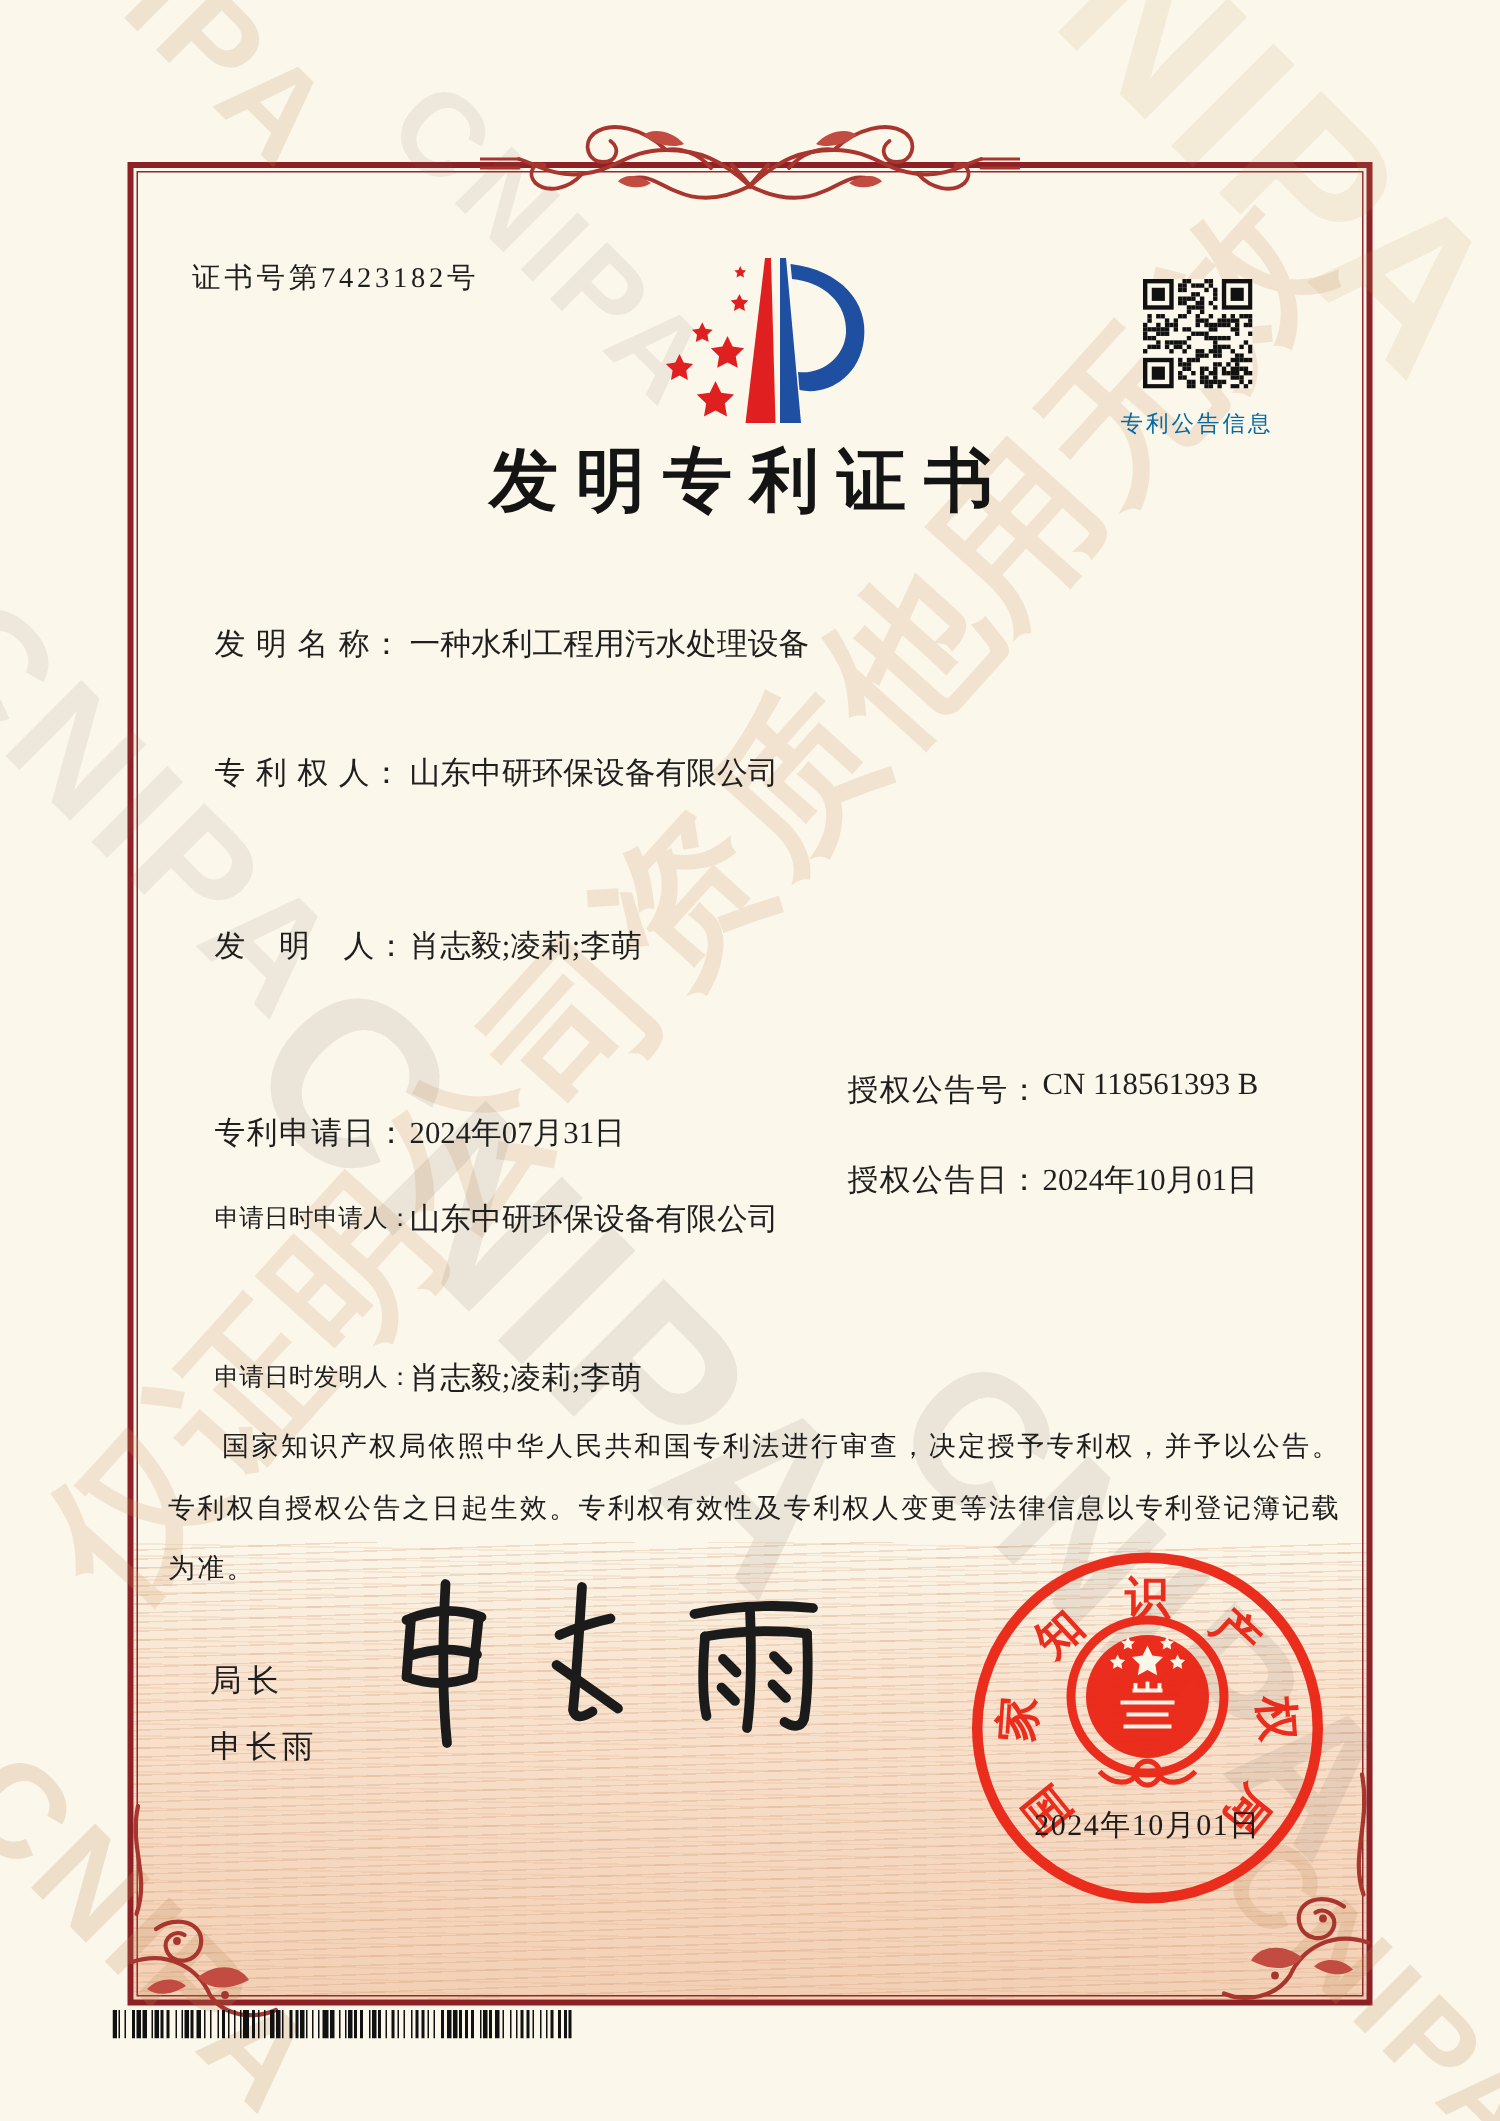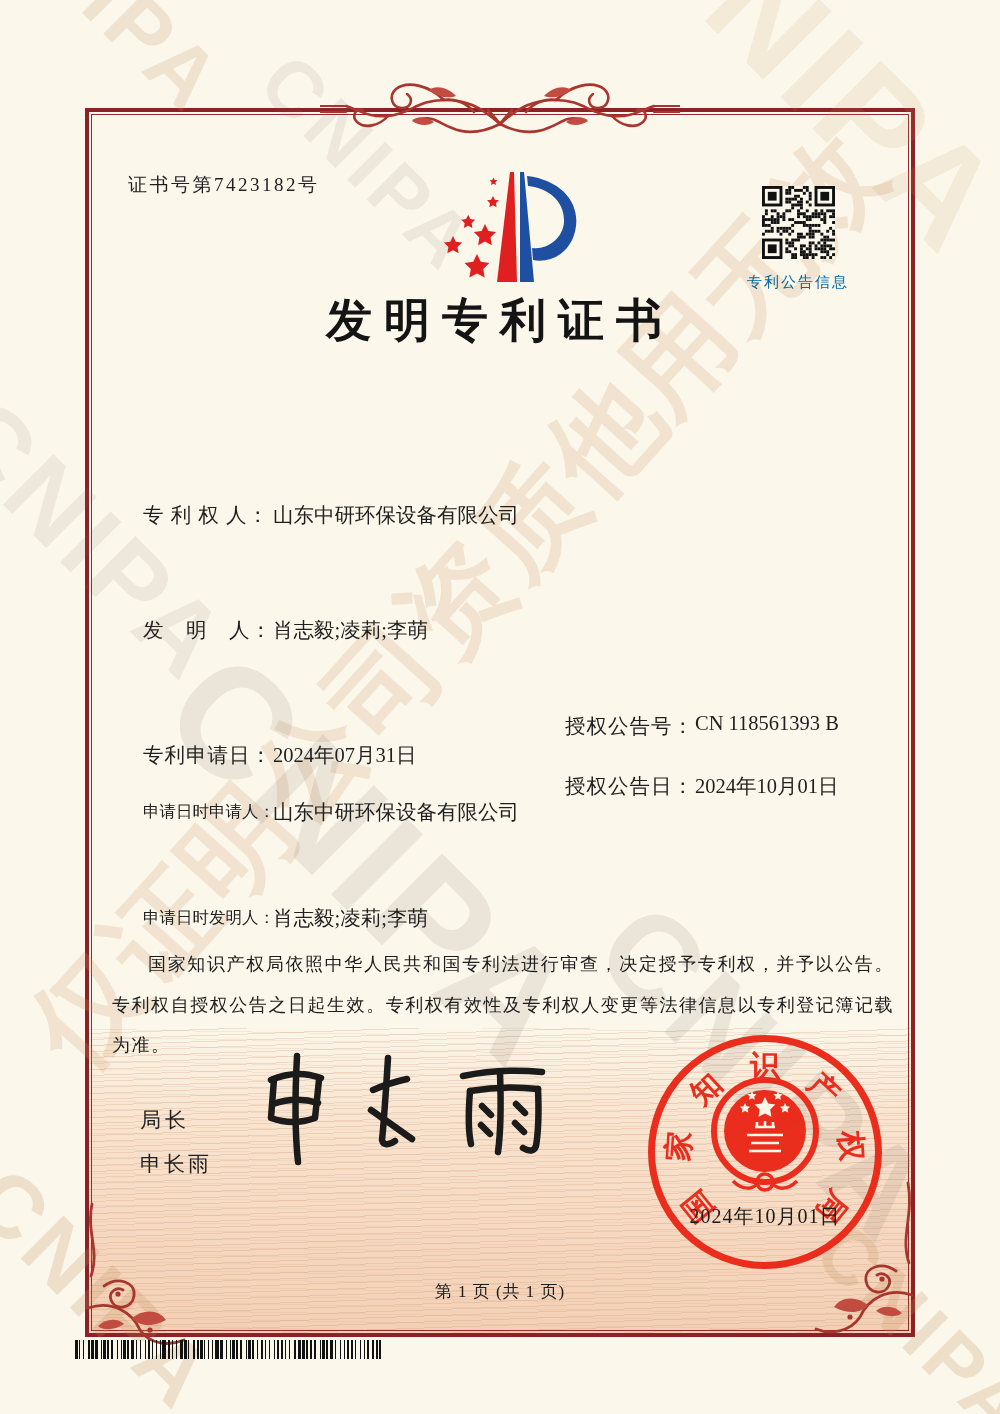--- a/index.html
+++ b/index.html
@@ -376,20 +376,24 @@
         <rect x="58" y="5.8" width="8.7" height="8.7" fill="#111"></rect>
         <rect x="0" y="52.199999999999996" width="20.3" height="20.3" fill="#111"></rect>
         <rect x="2.9" y="55.1" width="14.5" height="14.5" fill="#fbf7ea"></rect>
         <rect x="5.8" y="58" width="8.7" height="8.7" fill="#111"></rect>
       </svg>
     <div class="qr-label">专利公告信息</div>
   </div>
 
   <div class="doc-title">发明专利证书</div>
 
+  <div class="row r-name">
+    <span class="lab">发 明 名 称：</span>
+    <span class="val">一种水利工程用污水处理设备</span>
+  </div>
   <div class="row r-patentee">
     <span class="lab">专 利 权 人：</span>
     <span class="val">山东中研环保设备有限公司</span>
   </div>
   <div class="row r-inv">
     <span class="lab">发　明　人：</span>
     <span class="val">肖志毅;凌莉;李萌</span>
   </div>
   <div class="rrow r-patno">
     <span class="lab">授权公告号：</span>
@@ -457,17 +461,16 @@
         <path d="M42,62 h36 M46,70 h28 M50,54 h20"></path>
         <path d="M44,78 h32"></path>
         <path d="M52,54 v-5 M68,54 v-5 M60,54 v-6"></path>
       </g>
       <circle cx="60" cy="109" r="8" fill="none" stroke="#ea2414" stroke-width="3.5"></circle>
       <path d="M28,108 C38,118 48,116 52,111 M92,108 C82,118 72,116 68,111" stroke="#ea2414" stroke-width="3.5" fill="none"></path>
     </svg>
     <div class="seal-date">2024年10月01日</div>
   </div>
 
-  <div class="page-num">第 1 页 (共 1 页)</div>
 
   <div class="barcode"><span style="display: inline-block; height: 100%; width: 2.7px; background: rgb(17, 17, 17);"></span><span style="display: inline-block; height: 100%; width: 1.35px; background: transparent;"></span><span style="display: inline-block; height: 100%; width: 1.35px; background: rgb(17, 17, 17);"></span><span style="display: inline-block; height: 100%; width: 2.7px; background: transparent;"></span><span style="display: inline-block; height: 100%; width: 1.35px; background: rgb(17, 17, 17);"></span><span style="display: inline-block; height: 100%; width: 4.05px; background: transparent;"></span><span style="display: inline-block; height: 100%; width: 1.35px; background: rgb(17, 17, 17);"></span><span style="display: inline-block; height: 100%; width: 1.35px; background: transparent;"></span><span style="display: inline-block; height: 100%; width: 2.7px; background: rgb(17, 17, 17);"></span><span style="display: inline-block; height: 100%; width: 1.35px; background: transparent;"></span><span style="display: inline-block; height: 100%; width: 2.7px; background: rgb(17, 17, 17);"></span><span style="display: inline-block; height: 100%; width: 2.7px; background: transparent;"></span><span style="display: inline-block; height: 100%; width: 1.35px; background: rgb(17, 17, 17);"></span><span style="display: inline-block; height: 100%; width: 1.35px; background: transparent;"></span><span style="display: inline-block; height: 100%; width: 2.7px; background: rgb(17, 17, 17);"></span><span style="display: inline-block; height: 100%; width: 1.35px; background: transparent;"></span><span style="display: inline-block; height: 100%; width: 1.35px; background: rgb(17, 17, 17);"></span><span style="display: inline-block; height: 100%; width: 2.7px; background: transparent;"></span><span style="display: inline-block; height: 100%; width: 1.35px; background: rgb(17, 17, 17);"></span><span style="display: inline-block; height: 100%; width: 4.05px; background: transparent;"></span><span style="display: inline-block; height: 100%; width: 1.35px; background: rgb(17, 17, 17);"></span><span style="display: inline-block; height: 100%; width: 2.7px; background: transparent;"></span><span style="display: inline-block; height: 100%; width: 1.35px; background: rgb(17, 17, 17);"></span><span style="display: inline-block; height: 100%; width: 1.35px; background: transparent;"></span><span style="display: inline-block; height: 100%; width: 2.7px; background: rgb(17, 17, 17);"></span><span style="display: inline-block; height: 100%; width: 1.35px; background: transparent;"></span><span style="display: inline-block; height: 100%; width: 1.35px; background: rgb(17, 17, 17);"></span><span style="display: inline-block; height: 100%; width: 2.7px; background: transparent;"></span><span style="display: inline-block; height: 100%; width: 2.7px; background: rgb(17, 17, 17);"></span><span style="display: inline-block; height: 100%; width: 1.35px; background: transparent;"></span><span style="display: inline-block; height: 100%; width: 1.35px; background: rgb(17, 17, 17);"></span><span style="display: inline-block; height: 100%; width: 2.7px; background: transparent;"></span><span style="display: inline-block; height: 100%; width: 1.35px; background: rgb(17, 17, 17);"></span><span style="display: inline-block; height: 100%; width: 4.05px; background: transparent;"></span><span style="display: inline-block; height: 100%; width: 1.35px; background: rgb(17, 17, 17);"></span><span style="display: inline-block; height: 100%; width: 1.35px; background: transparent;"></span><span style="display: inline-block; height: 100%; width: 2.7px; background: rgb(17, 17, 17);"></span><span style="display: inline-block; height: 100%; width: 1.35px; background: transparent;"></span><span style="display: inline-block; height: 100%; width: 1.35px; background: rgb(17, 17, 17);"></span><span style="display: inline-block; height: 100%; width: 2.7px; background: transparent;"></span><span style="display: inline-block; height: 100%; width: 1.35px; background: rgb(17, 17, 17);"></span><span style="display: inline-block; height: 100%; width: 2.7px; background: transparent;"></span><span style="display: inline-block; height: 100%; width: 1.35px; background: rgb(17, 17, 17);"></span><span style="display: inline-block; height: 100%; width: 1.35px; background: transparent;"></span><span style="display: inline-block; height: 100%; width: 4.05px; background: rgb(17, 17, 17);"></span><span style="display: inline-block; height: 100%; width: 1.35px; background: transparent;"></span><span style="display: inline-block; height: 100%; width: 2.7px; background: rgb(17, 17, 17);"></span><span style="display: inline-block; height: 100%; width: 1.35px; background: transparent;"></span><span style="display: inline-block; height: 100%; width: 1.35px; background: rgb(17, 17, 17);"></span><span style="display: inline-block; height: 100%; width: 2.7px; background: transparent;"></span><span style="display: inline-block; height: 100%; width: 1.35px; background: rgb(17, 17, 17);"></span><span style="display: inline-block; height: 100%; width: 2.7px; background: transparent;"></span><span style="display: inline-block; height: 100%; width: 2.7px; background: rgb(17, 17, 17);"></span><span style="display: inline-block; height: 100%; width: 1.35px; background: transparent;"></span><span style="display: inline-block; height: 100%; width: 2.7px; background: rgb(17, 17, 17);"></span><span style="display: inline-block; height: 100%; width: 1.35px; background: transparent;"></span><span style="display: inline-block; height: 100%; width: 1.35px; background: rgb(17, 17, 17);"></span><span style="display: inline-block; height: 100%; width: 4.05px; background: transparent;"></span><span style="display: inline-block; height: 100%; width: 1.35px; background: rgb(17, 17, 17);"></span><span style="display: inline-block; height: 100%; width: 2.7px; background: transparent;"></span><span style="display: inline-block; height: 100%; width: 1.35px; background: rgb(17, 17, 17);"></span><span style="display: inline-block; height: 100%; width: 1.35px; background: transparent;"></span><span style="display: inline-block; height: 100%; width: 2.7px; background: rgb(17, 17, 17);"></span><span style="display: inline-block; height: 100%; width: 1.35px; background: transparent;"></span><span style="display: inline-block; height: 100%; width: 1.35px; background: rgb(17, 17, 17);"></span><span style="display: inline-block; height: 100%; width: 2.7px; background: transparent;"></span><span style="display: inline-block; height: 100%; width: 1.35px; background: rgb(17, 17, 17);"></span><span style="display: inline-block; height: 100%; width: 2.7px; background: transparent;"></span><span style="display: inline-block; height: 100%; width: 1.35px; background: rgb(17, 17, 17);"></span><span style="display: inline-block; height: 100%; width: 1.35px; background: transparent;"></span><span style="display: inline-block; height: 100%; width: 4.05px; background: rgb(17, 17, 17);"></span><span style="display: inline-block; height: 100%; width: 1.35px; background: transparent;"></span><span style="display: inline-block; height: 100%; width: 2.7px; background: rgb(17, 17, 17);"></span><span style="display: inline-block; height: 100%; width: 2.7px; background: transparent;"></span><span style="display: inline-block; height: 100%; width: 1.35px; background: rgb(17, 17, 17);"></span><span style="display: inline-block; height: 100%; width: 2.7px; background: transparent;"></span><span style="display: inline-block; height: 100%; width: 1.35px; background: rgb(17, 17, 17);"></span><span style="display: inline-block; height: 100%; width: 1.35px; background: transparent;"></span><span style="display: inline-block; height: 100%; width: 2.7px; background: rgb(17, 17, 17);"></span><span style="display: inline-block; height: 100%; width: 1.35px; background: transparent;"></span><span style="display: inline-block; height: 100%; width: 1.35px; background: rgb(17, 17, 17);"></span><span style="display: inline-block; height: 100%; width: 2.7px; background: transparent;"></span><span style="display: inline-block; height: 100%; width: 1.35px; background: rgb(17, 17, 17);"></span><span style="display: inline-block; height: 100%; width: 4.05px; background: transparent;"></span><span style="display: inline-block; height: 100%; width: 1.35px; background: rgb(17, 17, 17);"></span><span style="display: inline-block; height: 100%; width: 1.35px; background: transparent;"></span><span style="display: inline-block; height: 100%; width: 2.7px; background: rgb(17, 17, 17);"></span><span style="display: inline-block; height: 100%; width: 1.35px; background: transparent;"></span><span style="display: inline-block; height: 100%; width: 1.35px; background: rgb(17, 17, 17);"></span><span style="display: inline-block; height: 100%; width: 2.7px; background: transparent;"></span><span style="display: inline-block; height: 100%; width: 1.35px; background: rgb(17, 17, 17);"></span><span style="display: inline-block; height: 100%; width: 2.7px; background: transparent;"></span><span style="display: inline-block; height: 100%; width: 2.7px; background: rgb(17, 17, 17);"></span><span style="display: inline-block; height: 100%; width: 1.35px; background: transparent;"></span><span style="display: inline-block; height: 100%; width: 1.35px; background: rgb(17, 17, 17);"></span><span style="display: inline-block; height: 100%; width: 2.7px; background: transparent;"></span><span style="display: inline-block; height: 100%; width: 1.35px; background: rgb(17, 17, 17);"></span><span style="display: inline-block; height: 100%; width: 4.05px; background: transparent;"></span><span style="display: inline-block; height: 100%; width: 1.35px; background: rgb(17, 17, 17);"></span><span style="display: inline-block; height: 100%; width: 1.35px; background: transparent;"></span><span style="display: inline-block; height: 100%; width: 2.7px; background: rgb(17, 17, 17);"></span><span style="display: inline-block; height: 100%; width: 1.35px; background: transparent;"></span><span style="display: inline-block; height: 100%; width: 2.7px; background: rgb(17, 17, 17);"></span><span style="display: inline-block; height: 100%; width: 1.35px; background: transparent;"></span><span style="display: inline-block; height: 100%; width: 1.35px; background: rgb(17, 17, 17);"></span><span style="display: inline-block; height: 100%; width: 2.7px; background: transparent;"></span><span style="display: inline-block; height: 100%; width: 1.35px; background: rgb(17, 17, 17);"></span><span style="display: inline-block; height: 100%; width: 4.05px; background: transparent;"></span><span style="display: inline-block; height: 100%; width: 1.35px; background: rgb(17, 17, 17);"></span><span style="display: inline-block; height: 100%; width: 2.7px; background: transparent;"></span><span style="display: inline-block; height: 100%; width: 2.7px; background: rgb(17, 17, 17);"></span><span style="display: inline-block; height: 100%; width: 1.35px; background: transparent;"></span><span style="display: inline-block; height: 100%; width: 2.7px; background: rgb(17, 17, 17);"></span><span style="display: inline-block; height: 100%; width: 1.35px; background: transparent;"></span><span style="display: inline-block; height: 100%; width: 1.35px; background: rgb(17, 17, 17);"></span><span style="display: inline-block; height: 100%; width: 2.7px; background: transparent;"></span><span style="display: inline-block; height: 100%; width: 1.35px; background: rgb(17, 17, 17);"></span><span style="display: inline-block; height: 100%; width: 2.7px; background: transparent;"></span><span style="display: inline-block; height: 100%; width: 1.35px; background: rgb(17, 17, 17);"></span><span style="display: inline-block; height: 100%; width: 4.05px; background: transparent;"></span><span style="display: inline-block; height: 100%; width: 1.35px; background: rgb(17, 17, 17);"></span><span style="display: inline-block; height: 100%; width: 1.35px; background: transparent;"></span><span style="display: inline-block; height: 100%; width: 2.7px; background: rgb(17, 17, 17);"></span><span style="display: inline-block; height: 100%; width: 1.35px; background: transparent;"></span><span style="display: inline-block; height: 100%; width: 1.35px; background: rgb(17, 17, 17);"></span><span style="display: inline-block; height: 100%; width: 2.7px; background: transparent;"></span><span style="display: inline-block; height: 100%; width: 2.7px; background: rgb(17, 17, 17);"></span><span style="display: inline-block; height: 100%; width: 1.35px; background: transparent;"></span><span style="display: inline-block; height: 100%; width: 1.35px; background: rgb(17, 17, 17);"></span><span style="display: inline-block; height: 100%; width: 4.05px; background: transparent;"></span><span style="display: inline-block; height: 100%; width: 1.35px; background: rgb(17, 17, 17);"></span><span style="display: inline-block; height: 100%; width: 2.7px; background: transparent;"></span><span style="display: inline-block; height: 100%; width: 1.35px; background: rgb(17, 17, 17);"></span><span style="display: inline-block; height: 100%; width: 1.35px; background: transparent;"></span><span style="display: inline-block; height: 100%; width: 2.7px; background: rgb(17, 17, 17);"></span><span style="display: inline-block; height: 100%; width: 1.35px; background: transparent;"></span><span style="display: inline-block; height: 100%; width: 2.7px; background: rgb(17, 17, 17);"></span><span style="display: inline-block; height: 100%; width: 1.35px; background: transparent;"></span><span style="display: inline-block; height: 100%; width: 1.35px; background: rgb(17, 17, 17);"></span><span style="display: inline-block; height: 100%; width: 4.05px; background: transparent;"></span><span style="display: inline-block; height: 100%; width: 1.35px; background: rgb(17, 17, 17);"></span><span style="display: inline-block; height: 100%; width: 2.7px; background: transparent;"></span><span style="display: inline-block; height: 100%; width: 1.35px; background: rgb(17, 17, 17);"></span><span style="display: inline-block; height: 100%; width: 1.35px; background: transparent;"></span><span style="display: inline-block; height: 100%; width: 2.7px; background: rgb(17, 17, 17);"></span><span style="display: inline-block; height: 100%; width: 2.7px; background: transparent;"></span><span style="display: inline-block; height: 100%; width: 1.35px; background: rgb(17, 17, 17);"></span><span style="display: inline-block; height: 100%; width: 2.7px; background: transparent;"></span><span style="display: inline-block; height: 100%; width: 1.35px; background: rgb(17, 17, 17);"></span><span style="display: inline-block; height: 100%; width: 1.35px; background: transparent;"></span><span style="display: inline-block; height: 100%; width: 4.05px; background: rgb(17, 17, 17);"></span></div>
 
 </div>
 
 </body></html>

